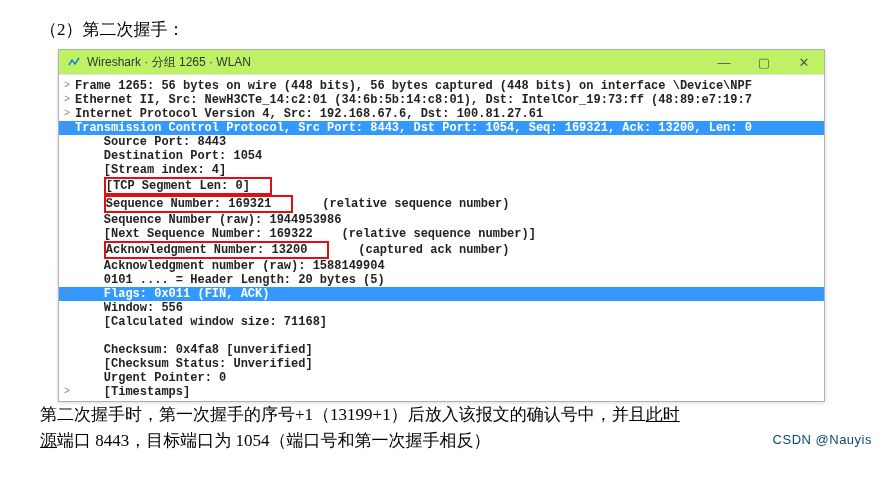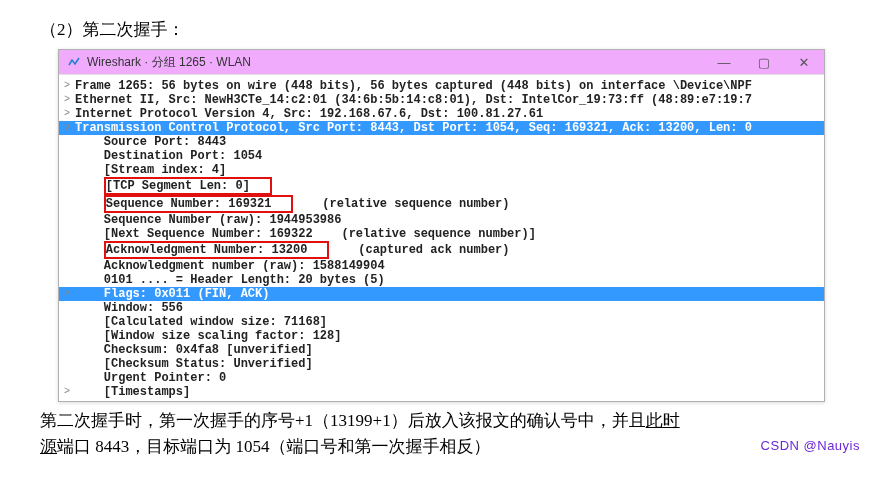--- a/index.html
+++ b/index.html
@@ -20,21 +20,21 @@
     margin-left: 58px;
     border: 1px solid #b0b0b0;
     box-shadow: 0 1px 4px rgba(0,0,0,0.15);
     background: #fff;
     font-family: Consolas, "Courier New", monospace;
     font-size: 12px;
   }
   .titlebar {
     display: flex;
     align-items: center;
-    background: #f0abfc;
+    background: #bef264;
     height: 24px;
     border-bottom: 1px solid #e0e0e0;
     font-family: "Microsoft YaHei", sans-serif;
     font-size: 12px;
     color: #333;
   }
   .titlebar .icon {
     width: 14px; height: 14px;
     margin: 0 6px 0 8px;
     display: flex; align-items: center; justify-content: center;
@@ -71,30 +71,30 @@
   .hl {
     background: #3399ff;
     color: #fff;
   }
   .red-box {
     border: 2px solid #e01010;
     padding: 0 20px 0 0;
     display: inline-block;
   }
   .doc-footer {
-    padding: 6px 40px 0 40px;
+    padding: 0 40px 0 40px;
     font-size: 17px;
     line-height: 1.5;
   }
   .doc-footer .ul { text-decoration: underline; }
   .watermark {
     position: absolute;
     bottom: 6px;
-    right: 22px;
-    color: #6d28d9;
+    right: 10px;
+    color: #0c4a6e;
     font-size: 13px;
     font-family: sans-serif;
     letter-spacing: 0.5px;
   }
 </style>
 </head>
 <body>
 
 <div class="doc-header">（2）第二次握手：</div>
 
@@ -194,21 +194,20 @@
         <span class="text">Window: 556</span>
       </div>
       <div class="row">
         <span class="gutter"></span>
         <span class="indent">    </span>
         <span class="text">[Calculated window size: 71168]</span>
       </div>
       <div class="row">
         <span class="gutter"></span>
         <span class="indent">    </span>
-        <span class="text">[Window size scaling factor: 128]</span>
       </div>
       <div class="row">
         <span class="gutter"></span>
         <span class="indent">    </span>
         <span class="text">Checksum: 0x4fa8 [unverified]</span>
       </div>
       <div class="row">
         <span class="gutter"></span>
         <span class="indent">    </span>
         <span class="text">[Checksum Status: Unverified]</span>

